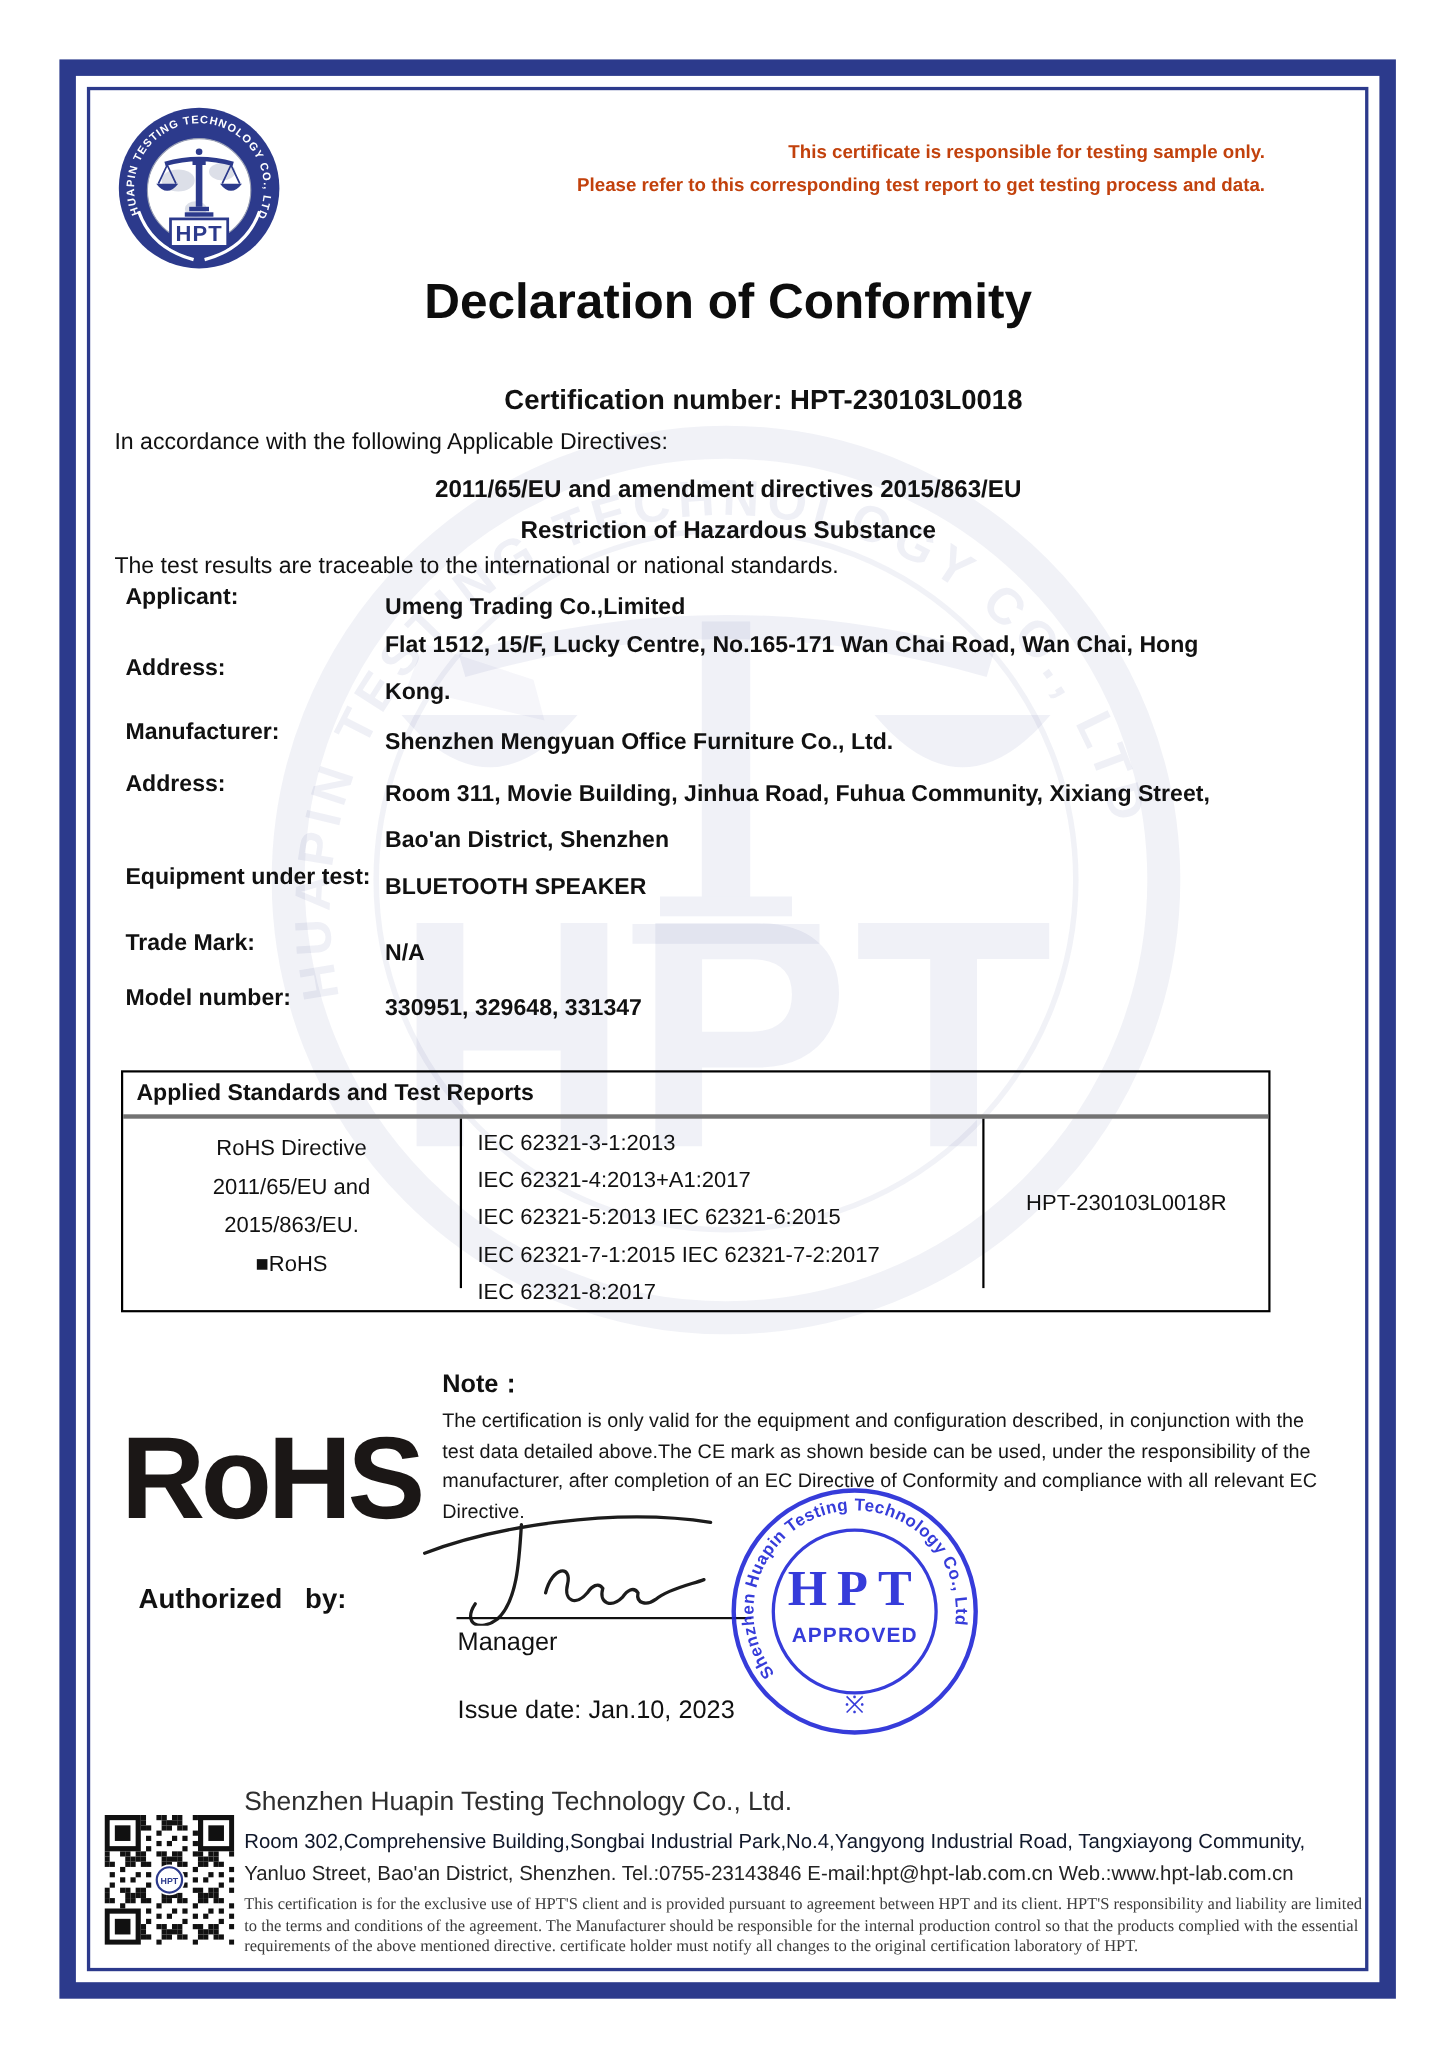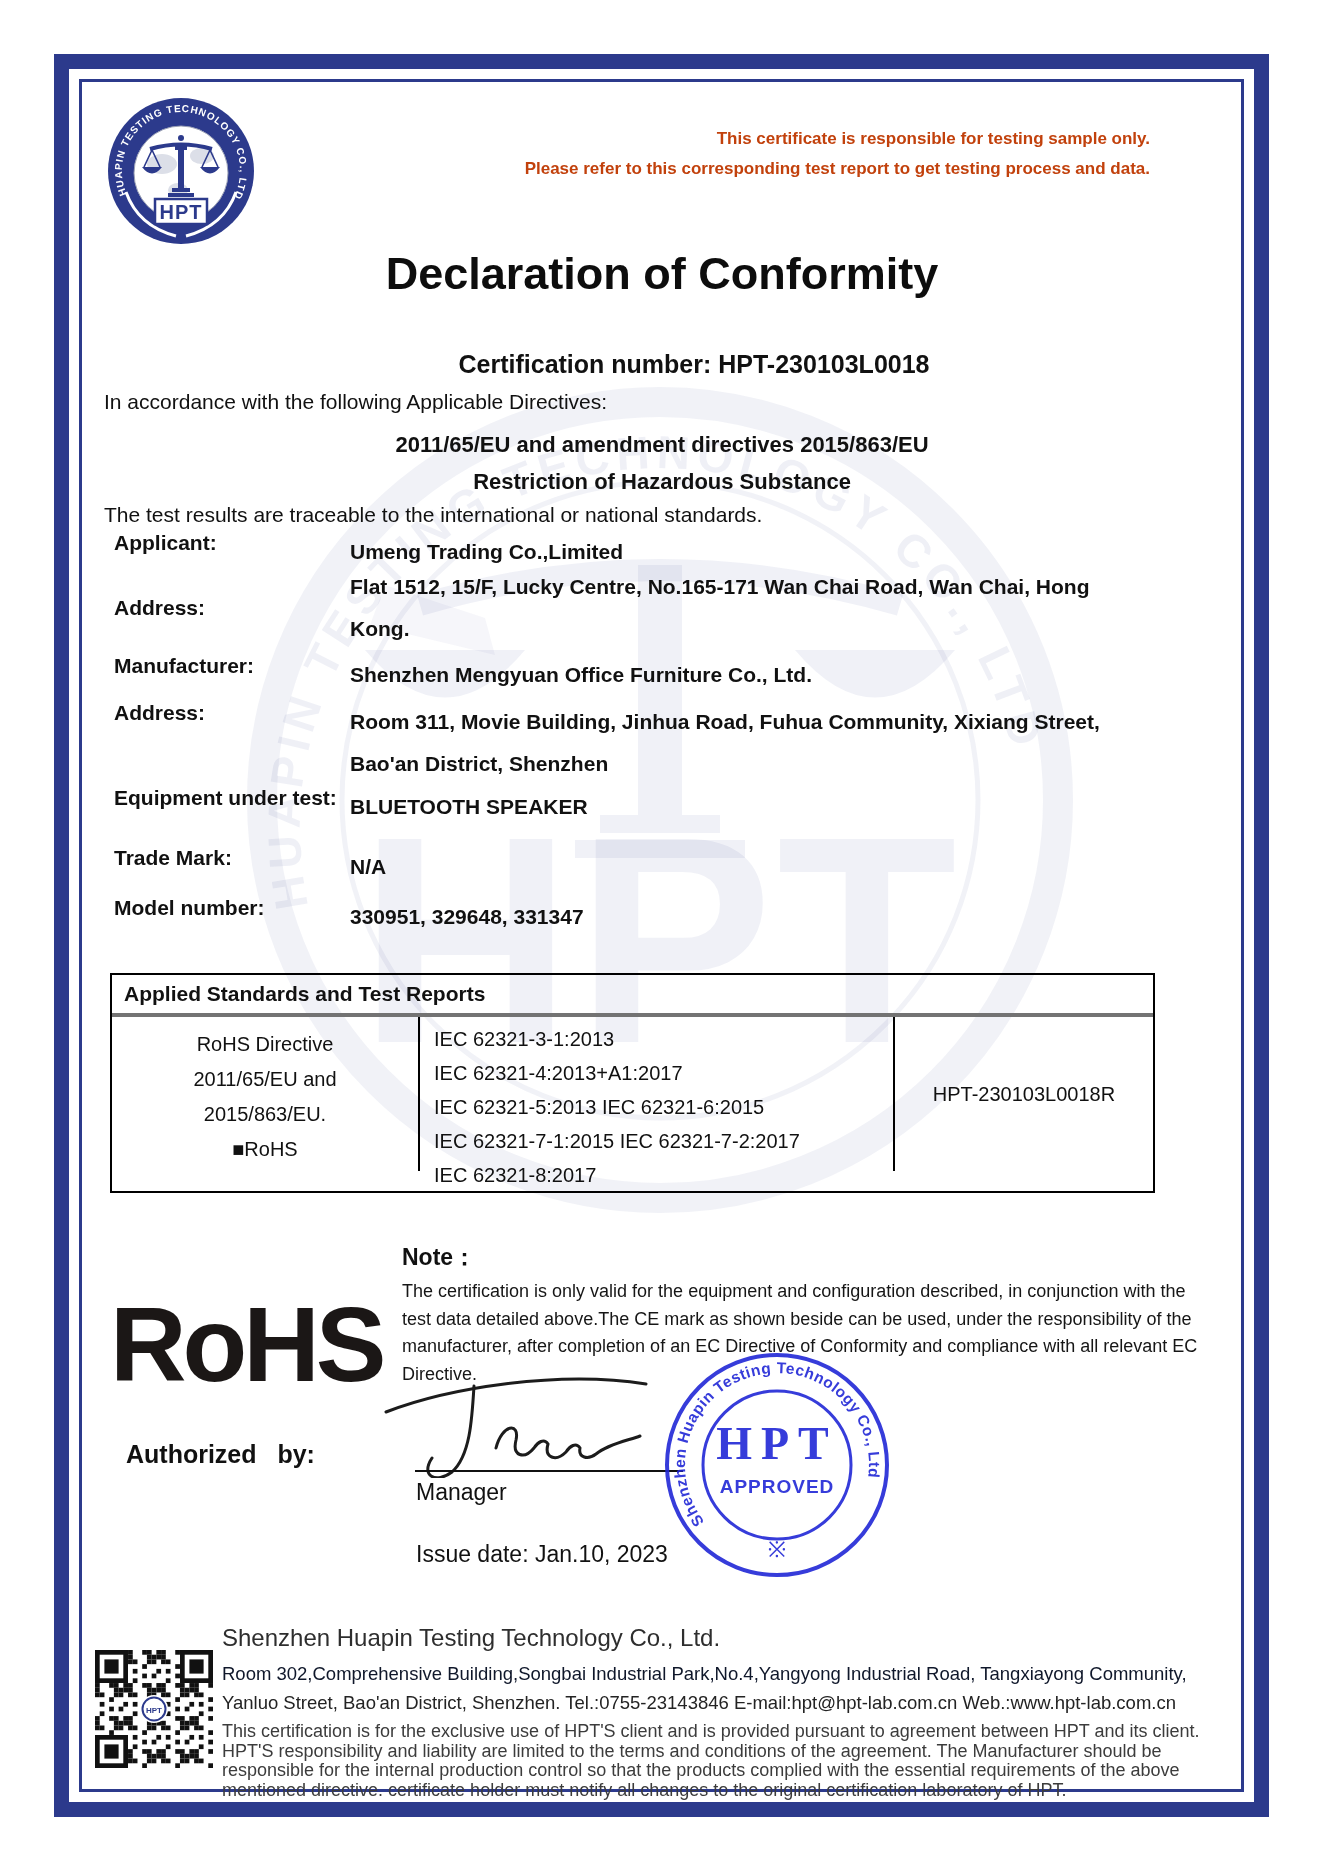--- a/index.html
+++ b/index.html
@@ -50,21 +50,21 @@
   .rohs{left:110px; top:1284px; font-size:106px; font-weight:900; letter-spacing:-4px; color:#1b1716;}
   .authorized{left:126px; top:1440px; font-size:25px; font-weight:bold; white-space:pre;}
 
   .sig-line{left:415px; top:1470px; width:268px; border-top:2px solid #111;}
   .sig-role{left:416px; top:1479px; font-size:23px;}
   .sig-date{left:416px; top:1513px; font-size:23px;margin-top:28px;}
 
   .footer-company{left:222px; top:1624px; font-size:24px; color:#2e2e2e;}
   .footer-addr1{left:222px; top:1663px; font-size:18.5px; color:#0f172a;}
   .footer-addr2{left:222px; top:1692px; font-size:18.5px; color:#232323;}
-  .footer-fine{left:222px; top:1722px; width:1020px; font-size:18px; line-height:19.5px; color:#3c3c3c;}
+  .footer-fine{left:222px; top:1722px; width:1020px; font-size:15px; line-height:19.5px; color:#3c3c3c;font-family:Liberation Serif, serif;}
 </style>
 </head>
 <body>
 
 <div class="page">
 
   <svg class="wm" width="860" height="860" viewBox="0 0 860 860">
     <g fill="none" stroke="rgba(44,56,138,0.065)">
       <circle cx="430" cy="430" r="398" stroke-width="30"></circle>
       <circle cx="430" cy="430" r="318" stroke-width="5"></circle>

